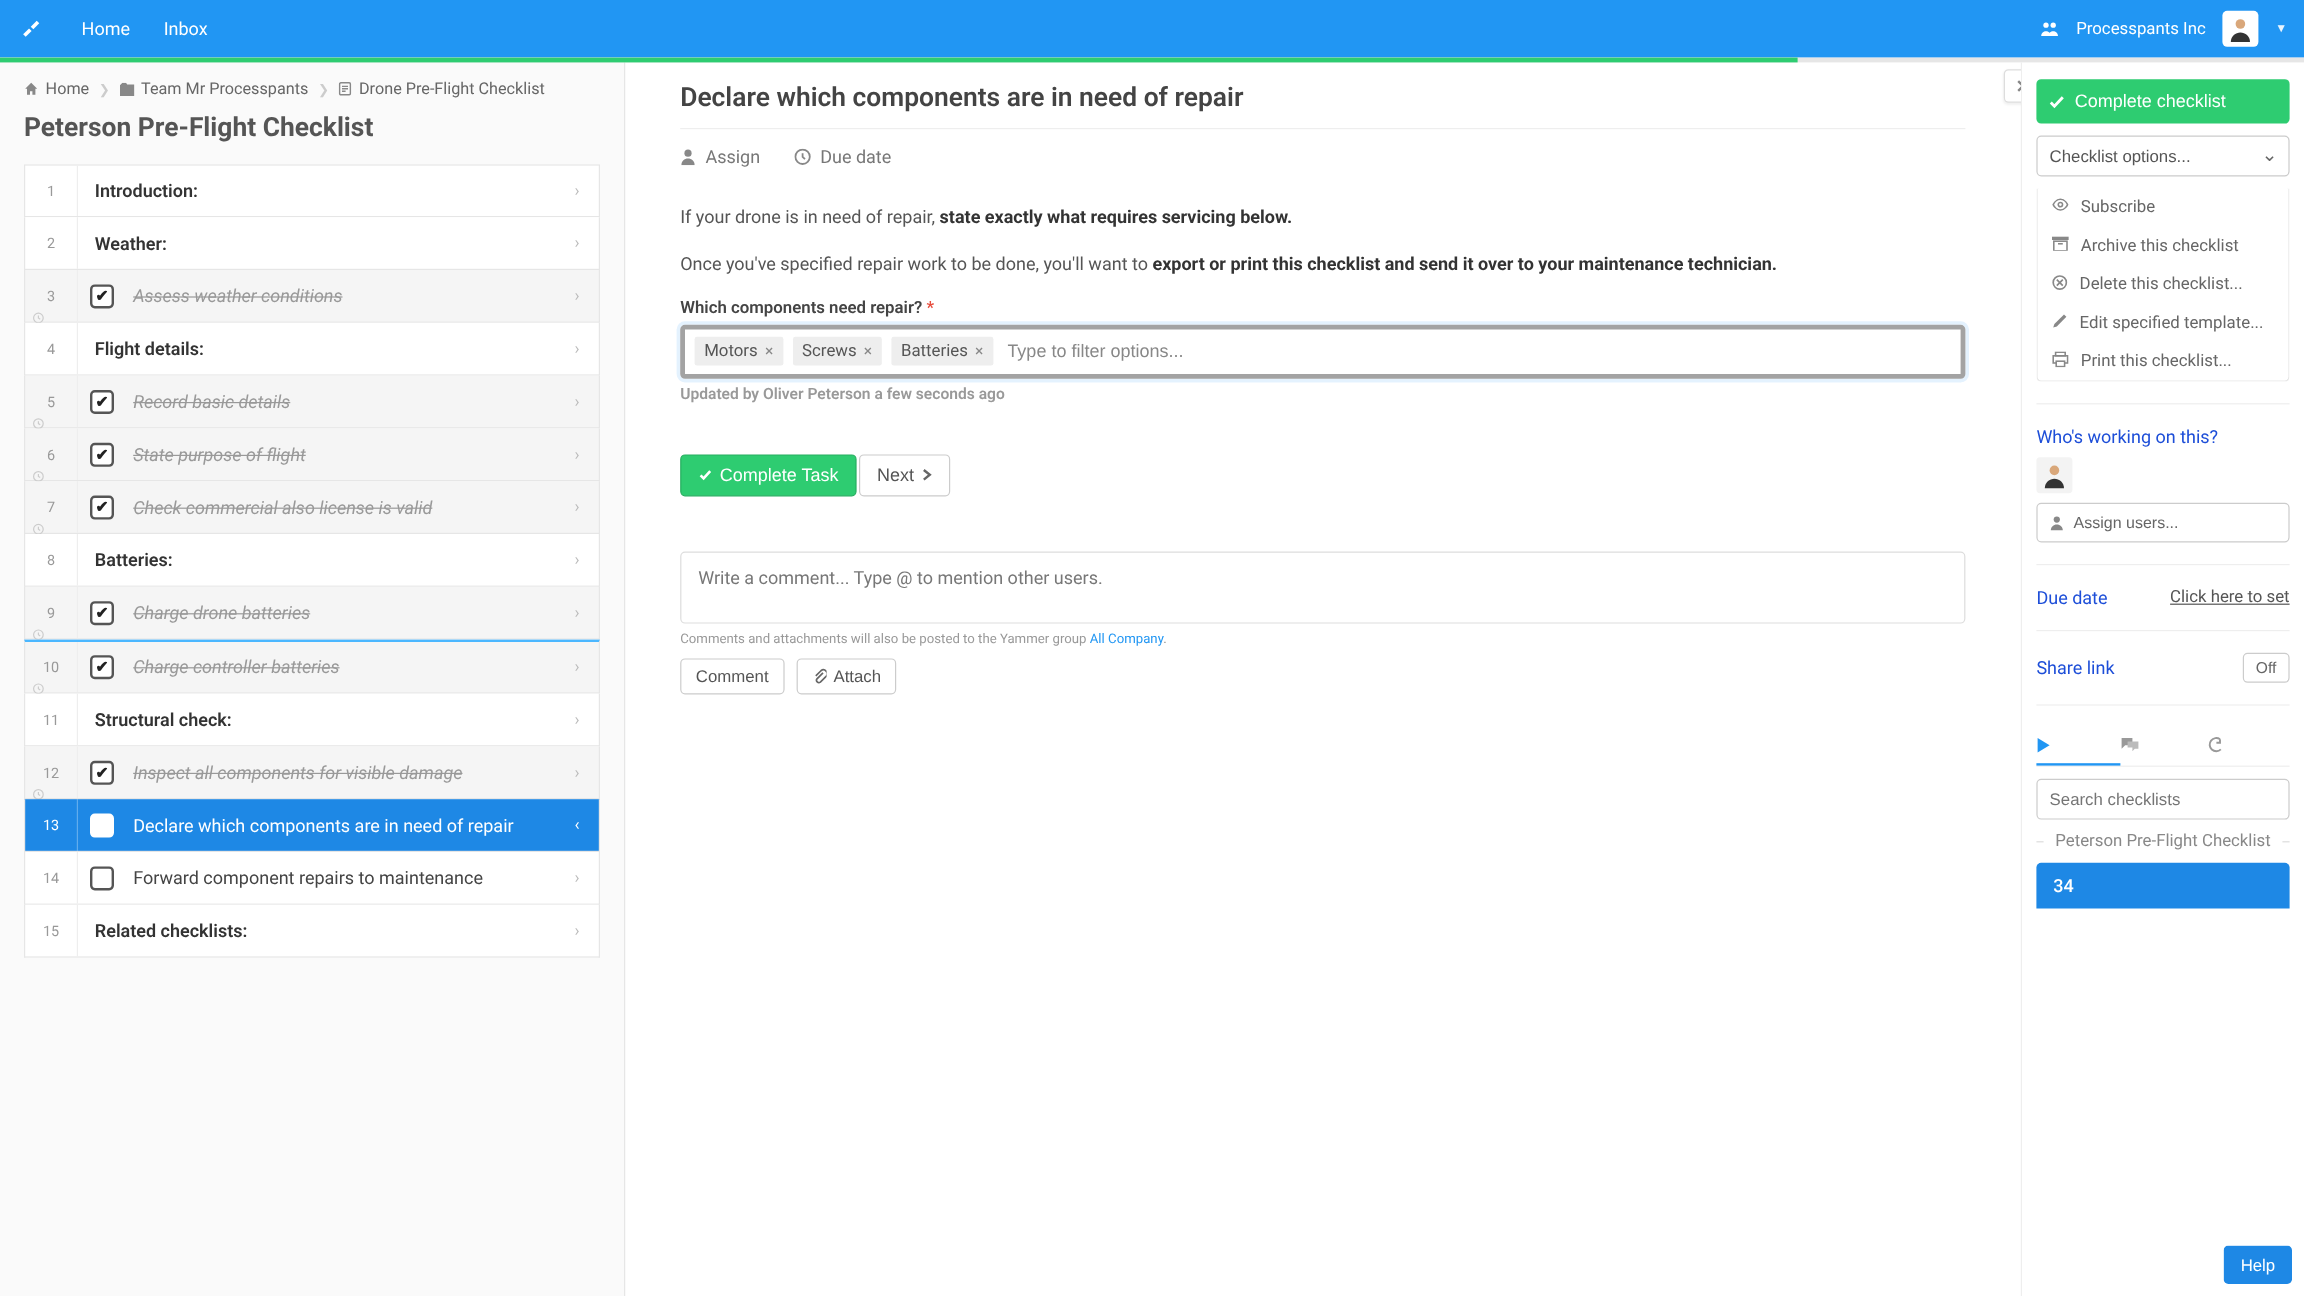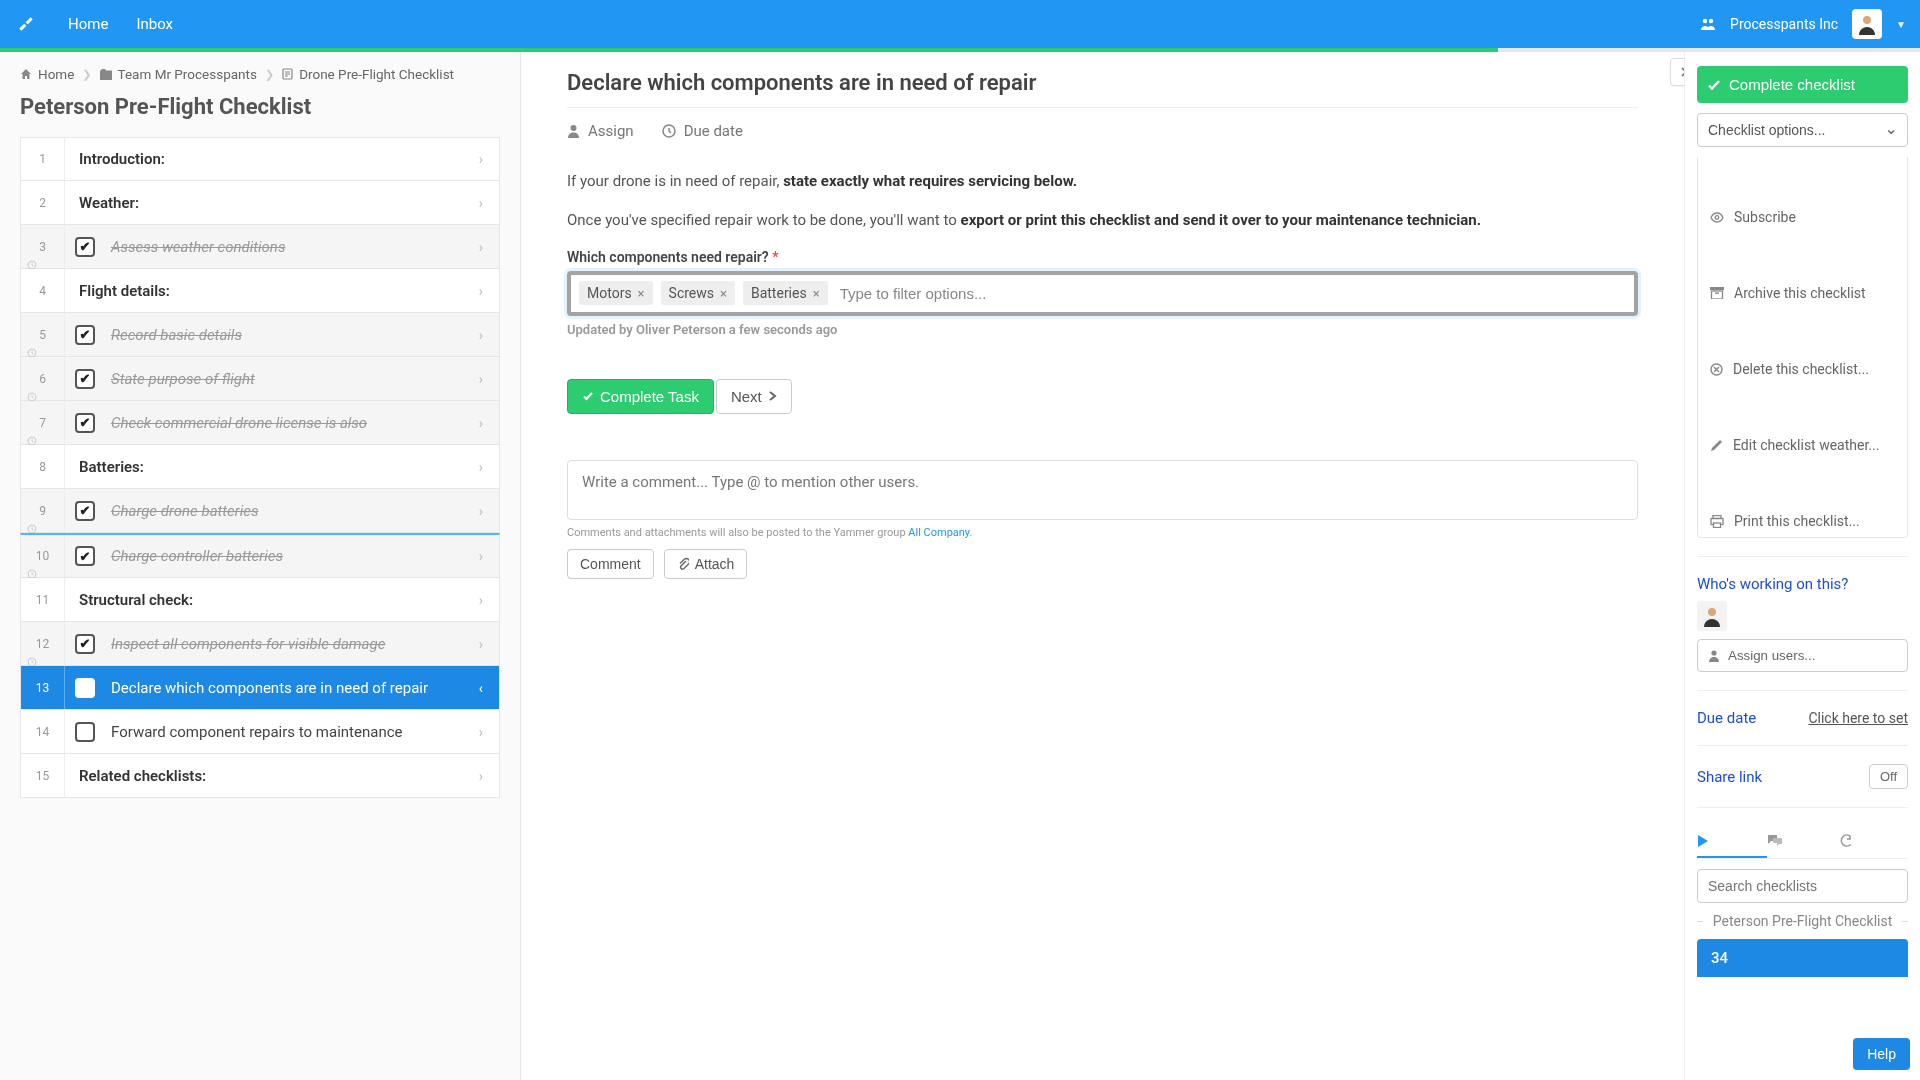--- a/index.html
+++ b/index.html
@@ -73,21 +73,21 @@
 .commentnote a { color: #2196f3; text-decoration: none; }
 .comment-actions { margin-top: 10px; display:flex; gap:10px; }
 
 
 .rightcol { width: 236px; border-left: 1px solid #eee; padding: 14px 12px; display:flex; flex-direction:column; gap:10px; position:relative; }
 .rightcol .greenbtn { background:#2ecc71; color:#fff; border:none; border-radius:4px; padding:10px 10px; font-size:15px; display:flex; align-items:center; gap:8px; width:100%; }
 .rightcol select.options { width:100%; border:1px solid #ccc; border-radius:4px; padding:8px 10px; font-size:14px; color:#555; background:#fff; appearance:none; }
 .rightcol .sel-wrap { position:relative; }
 .rightcol .sel-wrap::after { content:"⌄"; position:absolute; right:10px; top:6px; color:#666; font-size:16px; pointer-events:none; }
 .rightcol .menu { border:1px solid #e6e6e6; border-top:none; border-radius:0 0 4px 4px; }
-.rightcol .menu div { padding:8px 12px; color:#666; display:flex; align-items:center; gap:10px; font-size:14px;margin-top:44px; }
+.rightcol .menu div { padding:8px 12px; color:#666; display:flex; align-items:flex-start; gap:10px; font-size:14px; }
 .rightcol hr { border:none; border-top:1px solid #eee; margin:8px 0; }
 .rightcol h4 { font-size:15px; color:#1d4ed8; font-weight:400; }
 .rightcol .whobox .mini-avatar { width:30px; height:30px; border-radius:3px; background:#f3f3f3; display:inline-flex; align-items:center; justify-content:center; margin:8px 0; }
 .rightcol .assignbtn { width:100%; border:1px solid #ccc; border-radius:4px; padding:8px 10px; color:#666; background:#fff; text-align:left; display:flex; align-items:center; gap:8px; }
 .rightcol .duedate { display:flex; justify-content:space-between; align-items:center; }
 .rightcol .duedate a { color:#555; text-decoration:underline; font-size:14px; }
 .rightcol .sharelink { display:flex; justify-content:space-between; align-items:center; }
 .rightcol .toggle { border:1px solid #ccc; border-radius:4px; padding:4px 10px; font-size:13px; color:#666; background:#fff;margin-left:48px; }
 .rightcol .tabs { display:flex; border-bottom:1px solid #eee; }
 .rightcol .tabs div { flex:1; text-align:center; padding:8px 0; color:#888; }
@@ -214,21 +214,21 @@
           <div class="chev">›</div>
         </div>
         <div class="step done">
           <div class="num">7<span class="mini">
               <svg width="10" height="10" viewBox="0 0 10 10" fill="none" stroke="#ccc" stroke-width="1">
                 <circle cx="5" cy="5" r="4"></circle>
                 <path d="M5 3v2l1.5 1"></path>
               </svg>
             </span></div>
           <div class="cb checked"></div>
-          <div class="label">Check commercial drone license is also</div>
+          <div class="label">Check commercial also license is valid</div>
           <div class="chev">›</div>
         </div>
         <div class="step heading">
           <div class="num">8</div>
           <div class="label">Batteries:</div>
           <div class="chev">›</div>
         </div>
         <div class="step done">
           <div class="num">9<span class="mini">
               <svg width="10" height="10" viewBox="0 0 10 10" fill="none" stroke="#ccc" stroke-width="1">
@@ -394,21 +394,21 @@
           <svg width="13" height="13" viewBox="0 0 13 13" fill="none" stroke="#888" stroke-width="1.4">
             <circle cx="6.5" cy="6.5" r="5.5"></circle>
             <path d="M4 4l5 5M9 4l-5 5"></path>
           </svg>
           <span>Delete this checklist...</span>
         </div>
       <div>
           <svg width="13" height="13" viewBox="0 0 13 13" fill="#888">
             <path d="M1 12l1-3 8-8 2 2-8 8z"></path>
           </svg>
-          <span>Edit checklist weather...</span>
+          <span>Edit specified template...</span>
         </div>
       <div>
           <svg width="14" height="13" viewBox="0 0 14 13" fill="none" stroke="#888" stroke-width="1.3">
             <rect x="3" y="0.5" width="8" height="3"></rect>
             <rect x="1" y="3.5" width="12" height="6"></rect>
             <rect x="3.5" y="8" width="7" height="4.5" fill="#fff"></rect>
           </svg>
           <span>Print this checklist...</span>
         </div>
     </div>

